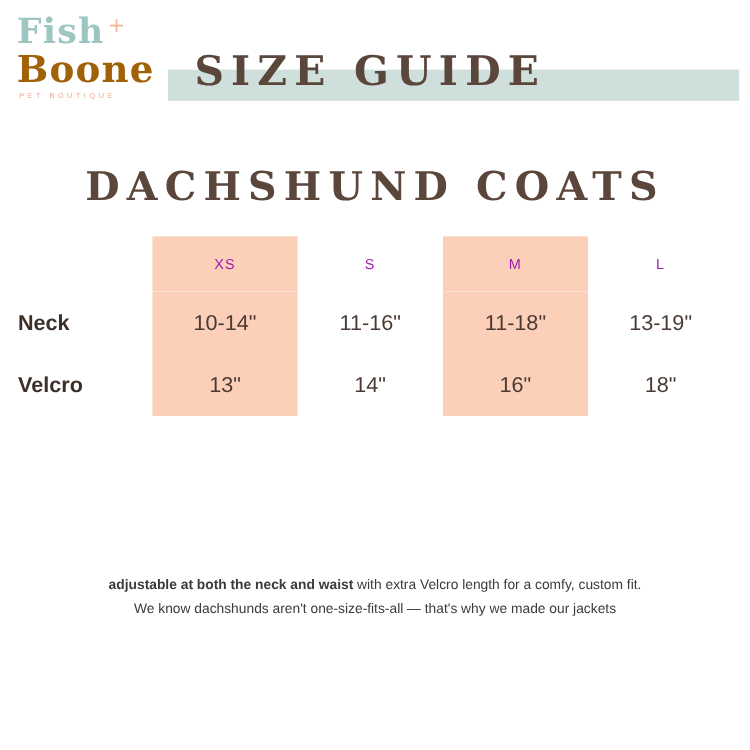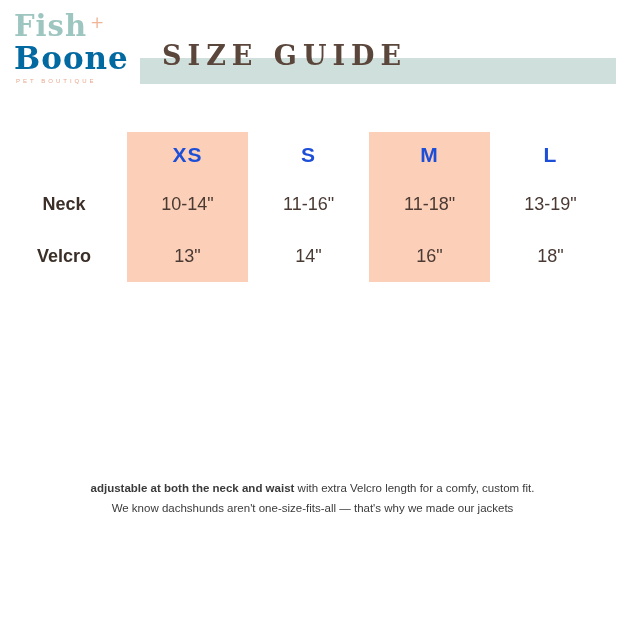--- a/index.html
+++ b/index.html
@@ -45,21 +45,21 @@
     font-size: 17px;
     color: #f0b49a;
     vertical-align: top;
     margin-left: 3px;
   }
   .logo-boone {
     font-family: "DejaVu Serif", serif;
     font-weight: bold;
     font-size: 31px;
     letter-spacing: 1px;
-    color: #0369a1;
+    color: #a16207;
     line-height: 1.05;
     margin-top: 1px;
   }
   .logo-sub {
     font-family: "Liberation Sans", sans-serif;
     font-size: 6px;
     letter-spacing: 3px;
     color: #e8a98e;
     margin-top: 3px;
     margin-left: 2px;
@@ -72,21 +72,21 @@
     width: 476px;
     height: 26px;
     background: #cfe0dc;
   }
   .size-guide-title {
     position: absolute;
     left: 162px;
     top: 40px;
     font-family: "DejaVu Serif", serif;
     font-weight: bold;
-    font-size: 27px;
+    font-size: 34px;
     letter-spacing: 6px;
     color: #5b463c;
     white-space: nowrap;
   }
 
   
   .main-title {
     text-align: center;
     margin-top: 26px;
     font-family: "DejaVu Serif", serif;
@@ -113,32 +113,32 @@
   .size-table th, .size-table td {
     text-align: center;
     vertical-align: middle;
     font-size: 18px;
     color: #4a3a33;
     position: relative;
   }
   .size-table thead th {
     height: 44px;
     font-family: "Liberation Sans", sans-serif;
-    font-weight: bold;
-    font-size: 21px;
+    font-weight: normal;
+    font-size: 12px;
     letter-spacing: 1px;
-    color: #1d4ed8;
+    color: #a21caf;
   }
   .size-table tbody td {
     height: 50px;
     font-family: "Liberation Sans", sans-serif;
     font-weight: normal;
   }
   .size-table tbody th.row-label {
-    text-align: center;
+    text-align: left;
     padding-right: 14px;
     font-family: "Liberation Sans", sans-serif;
     font-weight: bold;
     font-size: 18px;
     color: #3b2f28;
     height: 50px;
   }
   
   .hl {
     background: #fbcfb8;
@@ -170,20 +170,21 @@
         <span class="logo-fish">Fish</span><span class="logo-plus">+</span>
       </div>
       <div class="logo-boone">Boone</div>
       <div class="logo-sub">PET BOUTIQUE</div>
     </div>
 
     <div class="size-guide-band"></div>
     <div class="size-guide-title">SIZE GUIDE</div>
   </div>
 
+  <div class="main-title">DACHSHUND COATS</div>
 
   <div class="table-wrap">
     <table class="size-table">
       <colgroup>
         <col class="label-col">
         <col class="size-col">
         <col class="size-col">
         <col class="size-col">
         <col class="size-col">
       </colgroup>

